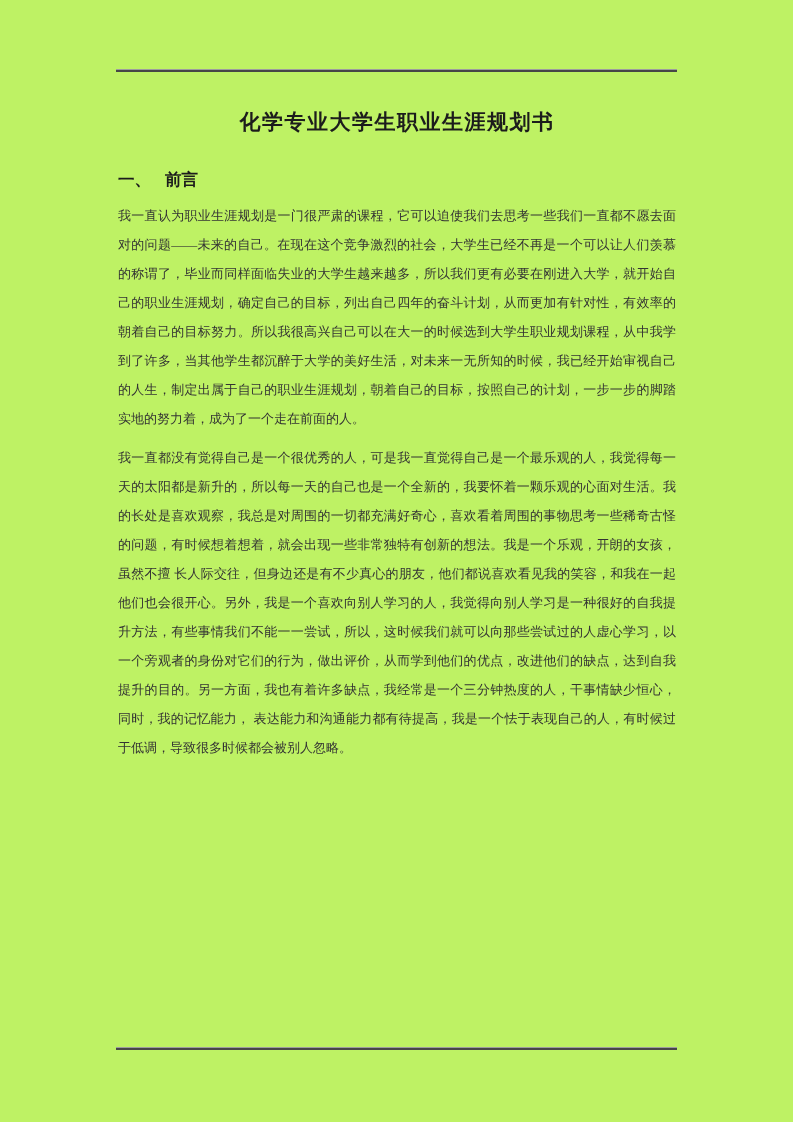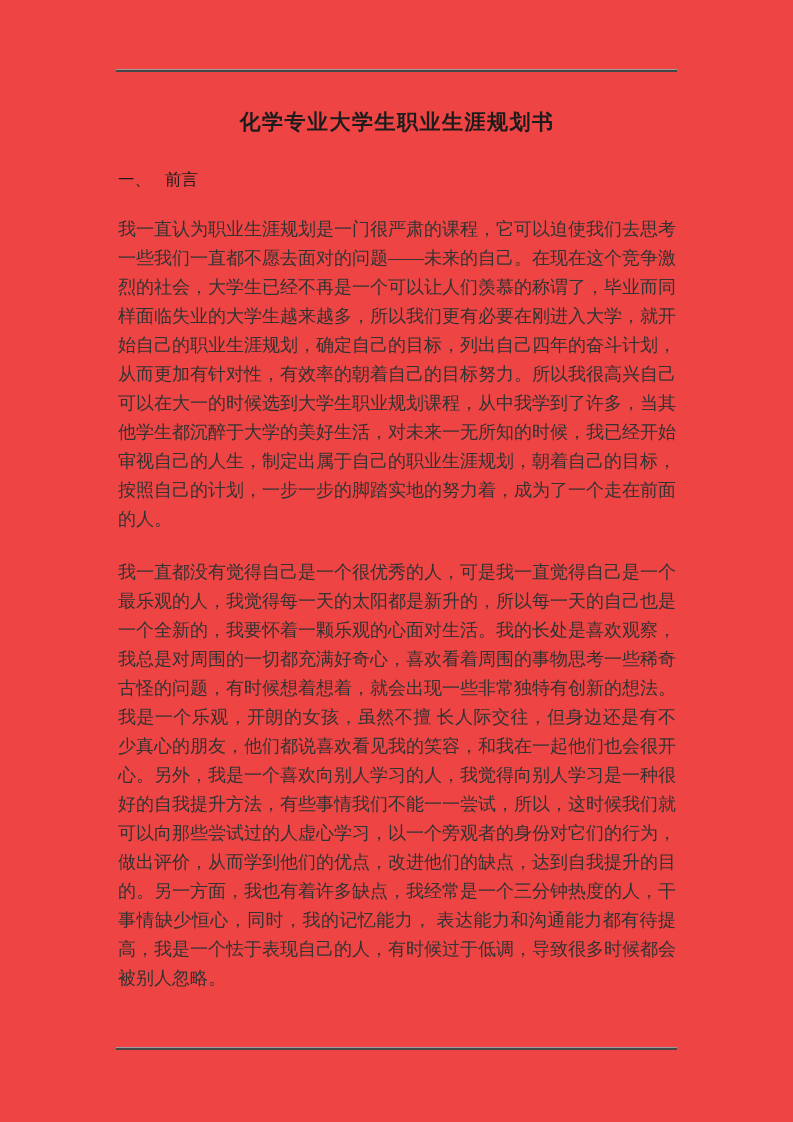--- a/index.html
+++ b/index.html
@@ -4,21 +4,21 @@
 <style>
   html, body {
     margin: 0;
     padding: 0;
     background: #ffffff;
   }
   .page {
     position: relative;
     width: 793px;
     height: 1122px;
-    background: #ef4444;
+    background: #bef264;
     overflow: hidden;
     font-family: "Liberation Serif", "DejaVu Serif", serif;
   }
   .rule {
     position: absolute;
     left: 116px;
     width: 561px;
     height: 2px;
     background: #474747;
     border-top: 1px solid #9d9d9d;
@@ -38,30 +38,30 @@
     line-height: 27px;
     font-weight: bold;
     color: #1c1c1c;
     letter-spacing: 1.5px;
   }
   .section { margin: 0; }
   .section-heading {
     margin-top: 33px;
     font-size: 16.5px;
     line-height: 22px;
-    font-weight: normal;
+    font-weight: bold;
     color: #1c1c1c;
   }
   .section-number {
     display: inline-block;
     margin-right: 14px;
   }
   .section-body {
-    margin-top: 24px;
-    font-size: 18px;
+    margin-top: 10px;
+    font-size: 13px;
     line-height: 29px;
     text-align: justify;
     text-justify: inter-ideograph;
     color: #333333;
   }
 </style>
 </head>
 <body>
 
 <div class="page">

